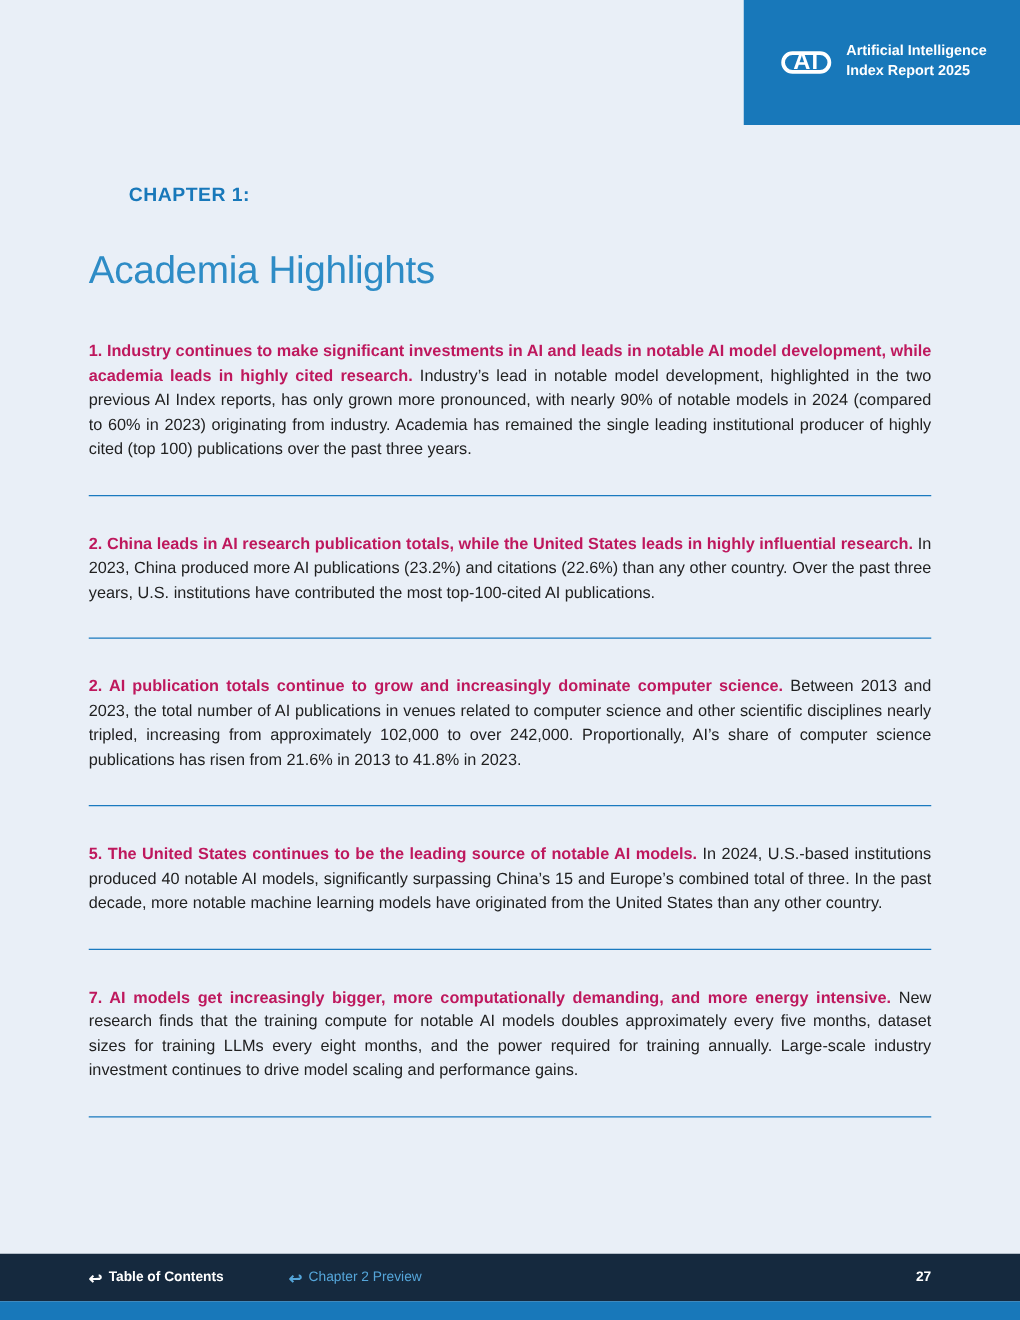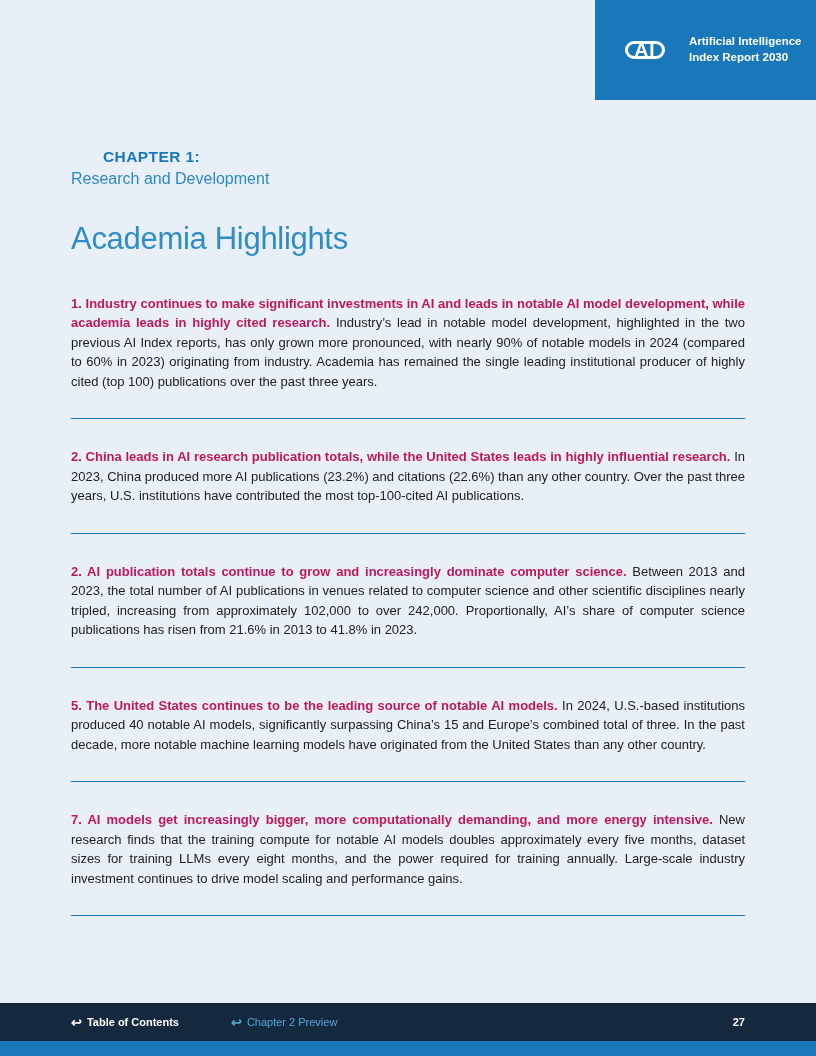--- a/index.html
+++ b/index.html
@@ -40,21 +40,21 @@
     display: flex;
     align-items: center;
     justify-content: center;
     flex: 0 0 auto;
   }
   .brand-text {
     color: #ffffff;
     font-size: 11.5px;
     font-weight: 700;
     line-height: 1.35;
-    margin-left: 24px;
+    margin-left: 12px;
   }
 
   
   .content {
     position: absolute;
     top: 147px;
     left: 71px;
     width: 674px;
   }
   .chapter-label {
@@ -132,27 +132,26 @@
 </style>
 </head>
 <body>
 
 <div class="page">
 
   <div class="brand-block">
     <div class="logo-box">AI</div>
     <div class="brand-text">
       <div>Artificial Intelligence</div>
-      <div>Index Report 2030</div>
+      <div>Index Report 2025</div>
     </div>
   </div>
 
   <div class="content">
     <div class="chapter-label">CHAPTER 1:</div>
-    <div class="chapter-title">Research and Development</div>
     <h1 class="heading">Academia Highlights</h1>
 
     <section class="highlight">
       <p class="para">
         <span class="lead">1. Industry continues to make significant investments in AI and leads in notable AI model development, while academia leads in highly cited research.</span>
         <span class="btext">Industry’s lead in notable model development, highlighted in the two previous AI Index reports, has only grown more pronounced, with nearly 90% of notable models in 2024 (compared to 60% in 2023) originating from industry. Academia has remained the single leading institutional producer of highly cited (top 100) publications over the past three years.</span>
       </p>
       <hr class="rule">
     </section>
 

